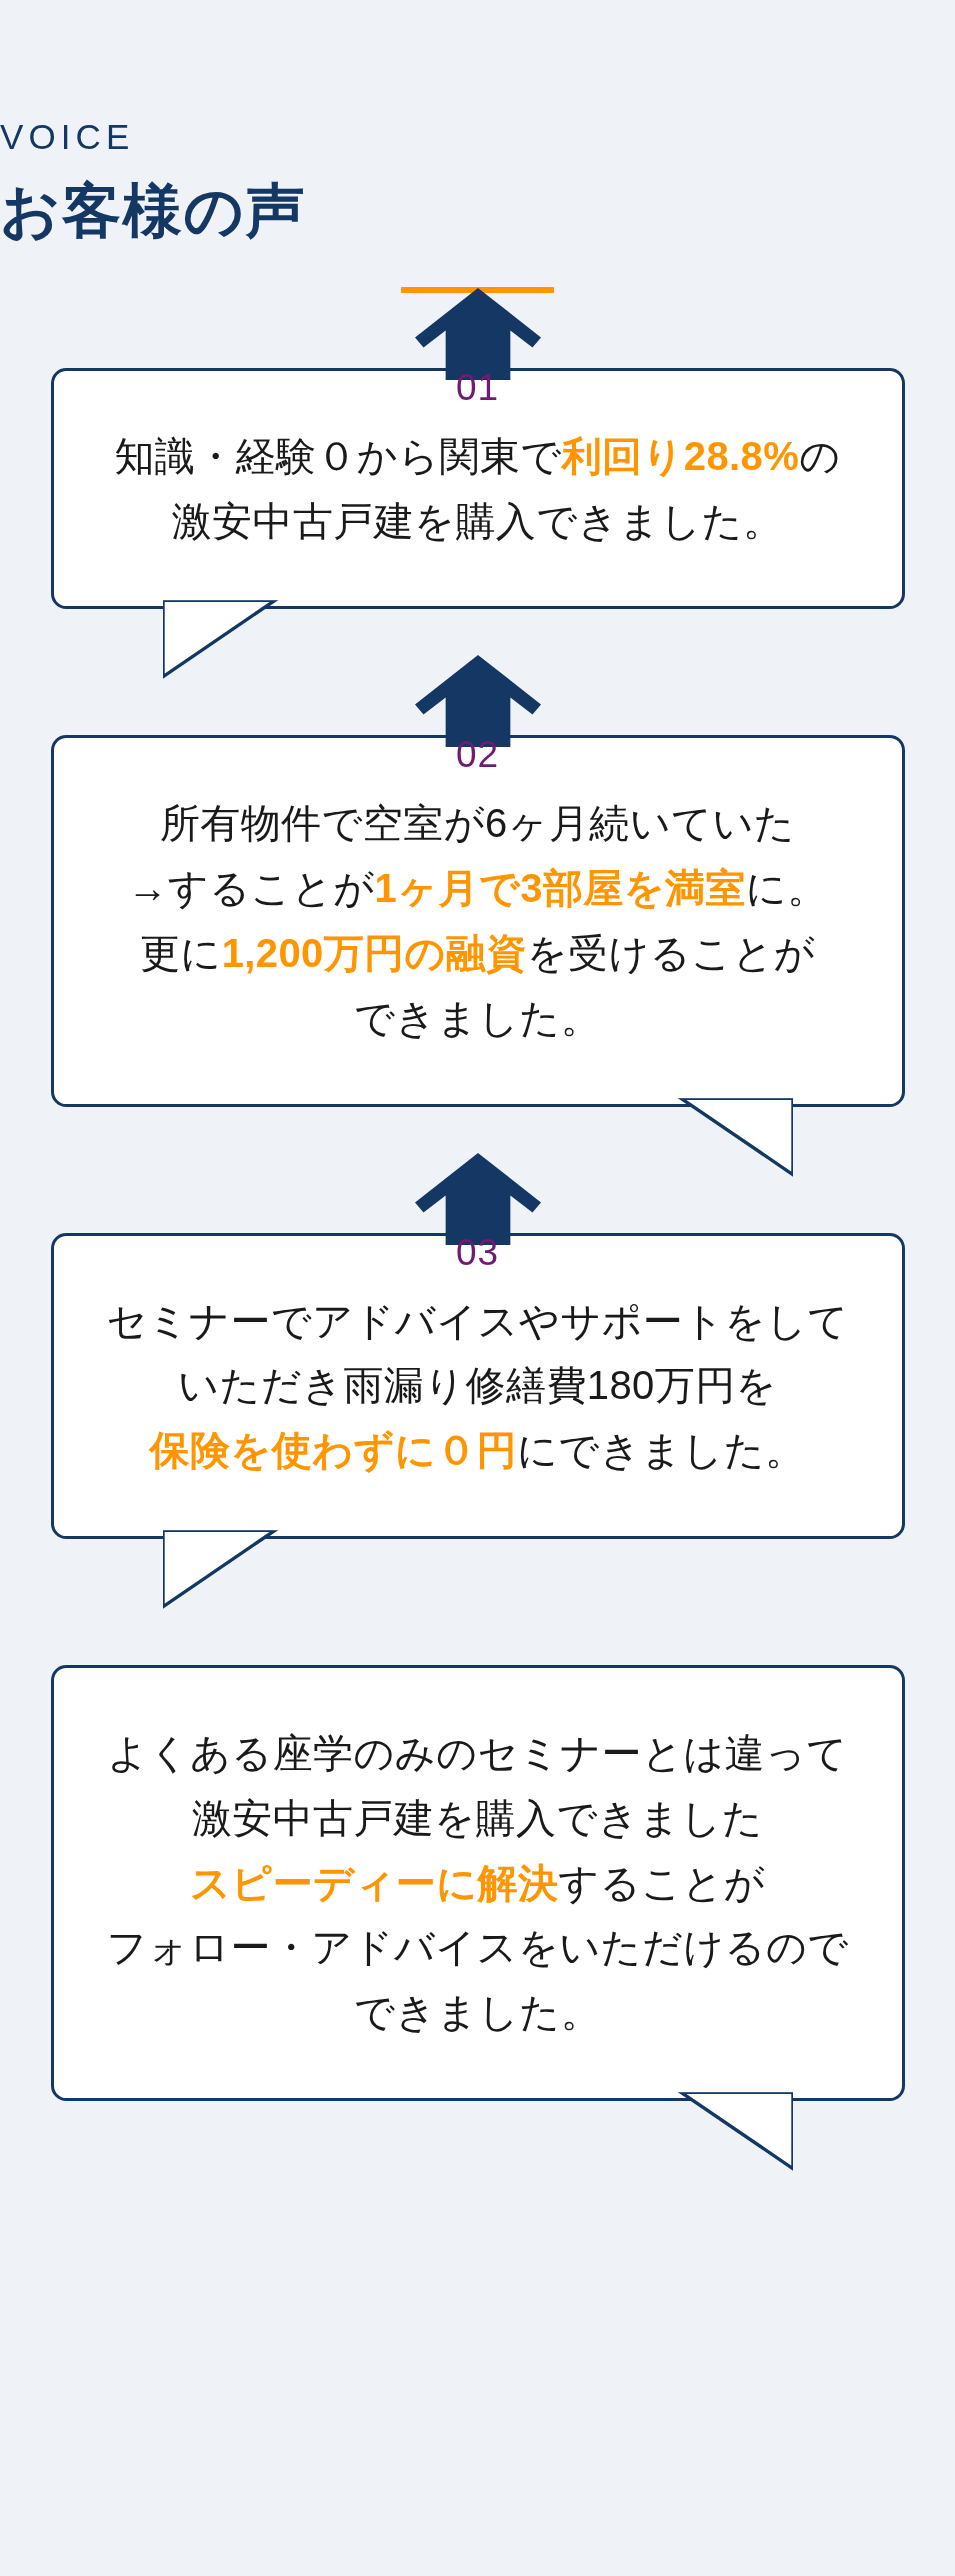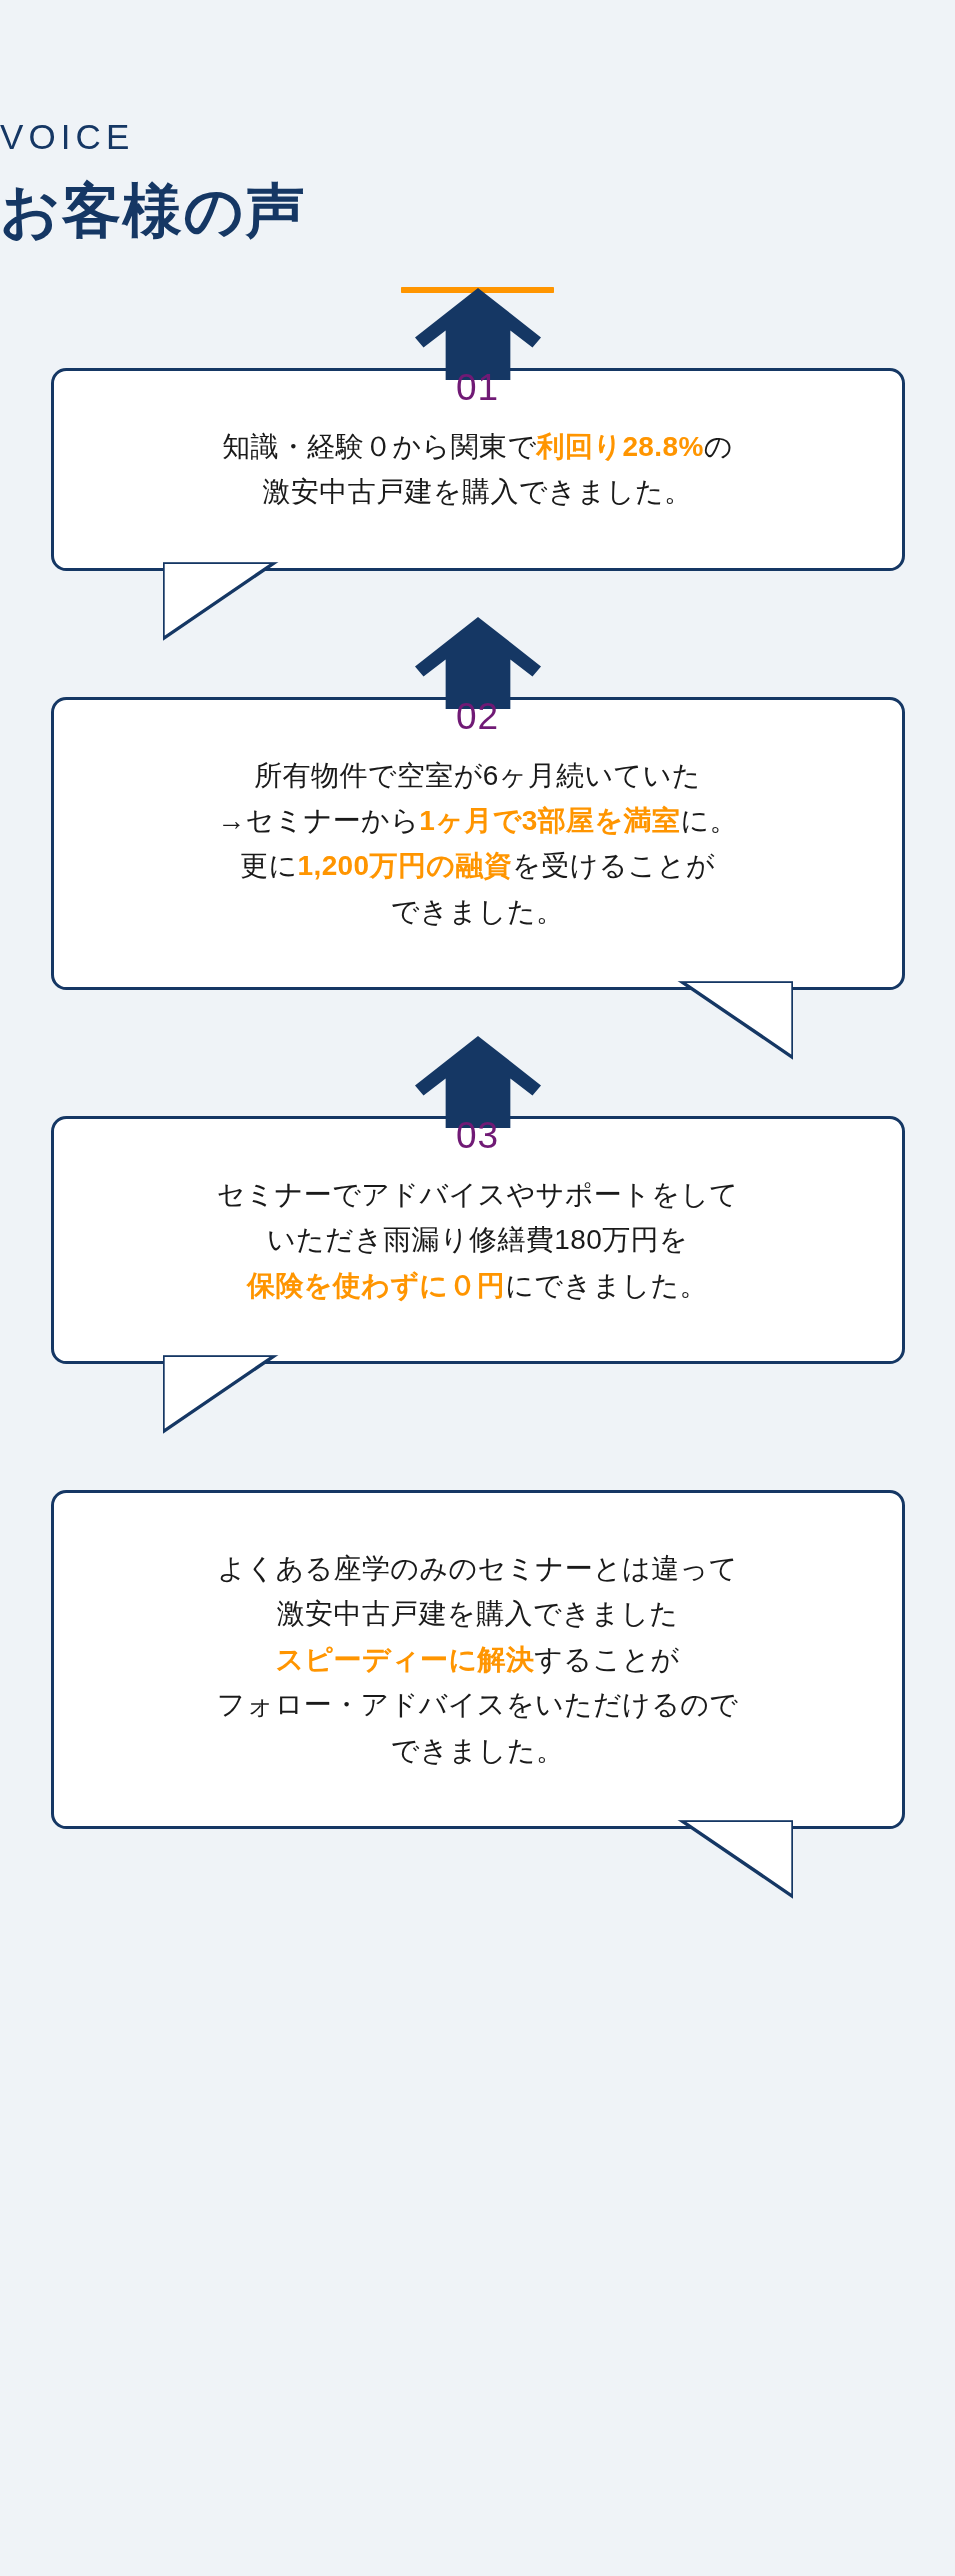--- a/index.html
+++ b/index.html
@@ -96,21 +96,21 @@
     border-radius: 15.3px;
     z-index: 1;
   }
 
   .bubble-inner {
     padding: 53px 39px 53px;
     text-align: center;
   }
 
   .line {
-    font-size: 28px;
+    font-size: 40px;
     line-height: 1.62;
     color: #1a1a1a;
     font-weight: 400;
     letter-spacing: 0.4px;
     white-space: nowrap;
   }
 
   .hl {
     color: #ff9500;
     font-weight: 700;
@@ -172,21 +172,21 @@
       <div class="card-wrap card-2">
         <div class="badge badge-pos">
           <svg viewBox="0 0 148 108" xmlns="http://www.w3.org/2000/svg">
             <path d="M74 0 L148 58 L138 70 L112 50 L112 108 L36 108 L36 50 L10 70 L0 58 Z" fill="#153764"></path>
           </svg>
           <div class="badge-num">02</div>
         </div>
         <div class="bubble">
           <div class="bubble-inner">
             <div class="line"><span>所有物件で空室が6ヶ月続いていた</span></div>
-            <div class="line"><span>→セミナーから</span><span class="hl">1ヶ月で3部屋を満室</span><span>に。</span></div>
+            <div class="line"><span>→することが</span><span class="hl">1ヶ月で3部屋を満室</span><span>に。</span></div>
             <div class="line"><span>更に</span><span class="hl">1,200万円の融資</span><span>を受けることが</span></div>
             <div class="line"><span>できました。</span></div>
           </div>
           <div class="tail right">
             <svg viewBox="0 0 140 96" xmlns="http://www.w3.org/2000/svg">
               <path d="M140 0 L140 90 L8 0 Z" fill="#ffffff" stroke="#153764" stroke-width="4" stroke-linejoin="miter"></path>
               <rect x="0" y="-10" width="146" height="10" fill="#ffffff"></rect>
             </svg>
           </div>
         </div>

